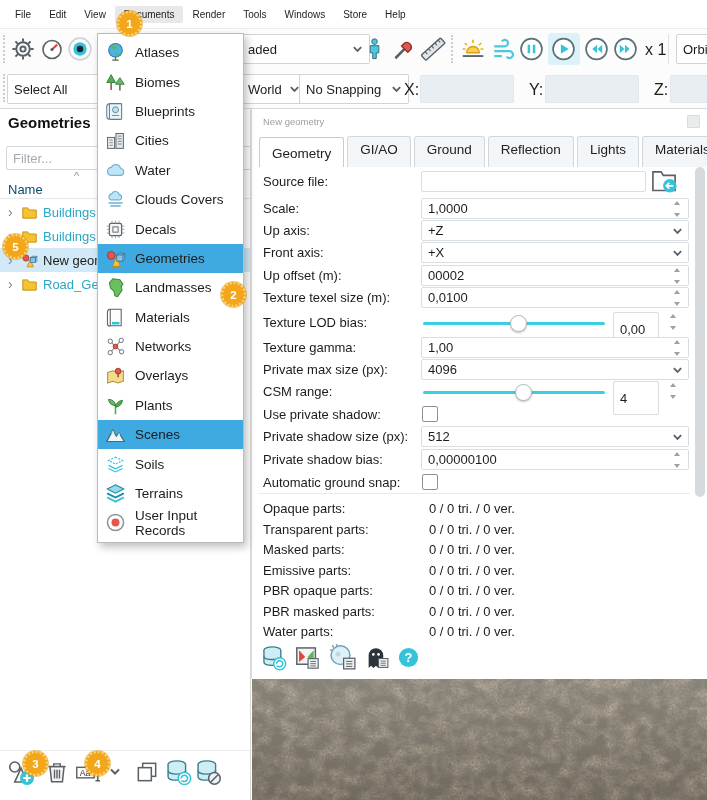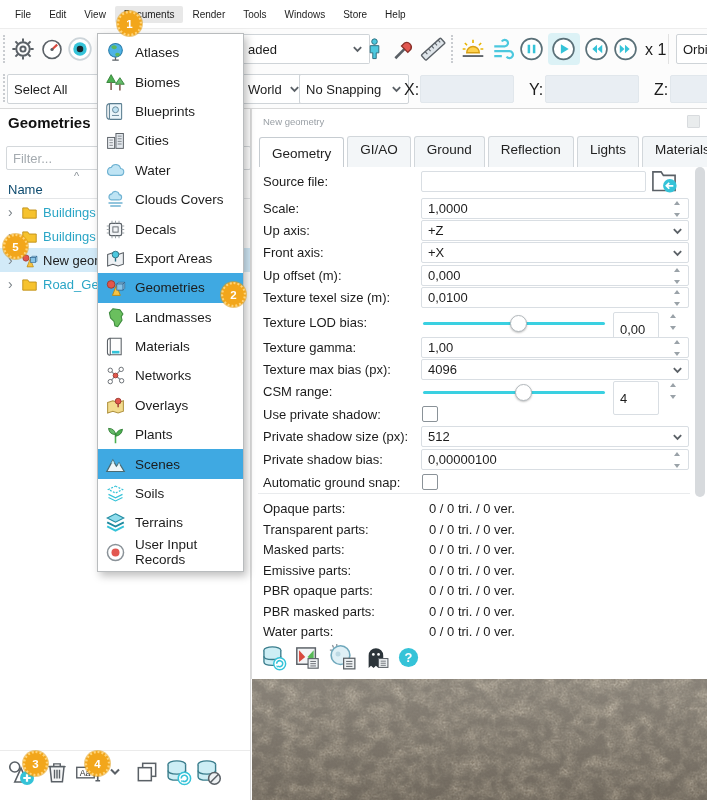--- a/index.html
+++ b/index.html
@@ -542,21 +542,21 @@
   <span class="f-label" style="top:136px">Front axis:</span>
   <div class="box" style="top:133px">
       <span>+X</span>
     <svg class="chev">
         <use href="#i-chev"></use>
       </svg>
     </div>
 
   <span class="f-label" style="top:159px">Up offset (m):</span>
   <div class="box" style="top:156px">
-      <span>0,000</span>
+      <span>00002</span>
     <div class="spn">
         <span class="tri-up"></span>
         <span class="tri-dn"></span>
       </div>
     </div>
 
   <span class="f-label" style="top:181px">Texture texel size (m):</span>
   <div class="box" style="top:178px">
       <span>0,0100</span>
     <div class="spn">
@@ -579,21 +579,21 @@
 
   <span class="f-label" style="top:231px">Texture gamma:</span>
   <div class="box" style="top:228px">
       <span>1,00</span>
     <div class="spn">
         <span class="tri-up"></span>
         <span class="tri-dn"></span>
       </div>
     </div>
 
-  <span class="f-label" style="top:253px">Texture max bias (px):</span>
+  <span class="f-label" style="top:253px">Private max size (px):</span>
   <div class="box" style="top:250px">
       <span>4096</span>
     <svg class="chev">
         <use href="#i-chev"></use>
       </svg>
     </div>
 
   <span class="f-label" style="top:275px">CSM range:</span>
   <div class="sl-track" style="top:282px">
     <div class="sl-handle" style="left: calc(55% - 8px);"></div>
@@ -704,26 +704,20 @@
       <svg>
         <use href="#i-cloudcover"></use>
       </svg>
       <span>Clouds Covers</span>
     </div>
   <div class="menu-item">
       <svg>
         <use href="#i-decal"></use>
       </svg>
       <span>Decals</span>
-    </div>
-  <div class="menu-item">
-      <svg>
-        <use href="#i-exportarea"></use>
-      </svg>
-      <span>Export Areas</span>
     </div>
   <div class="menu-item hl">
       <svg>
         <use href="#i-geom"></use>
       </svg>
       <span>Geometries</span>
     </div>
   <div class="menu-item">
       <svg>
         <use href="#i-africa"></use>

